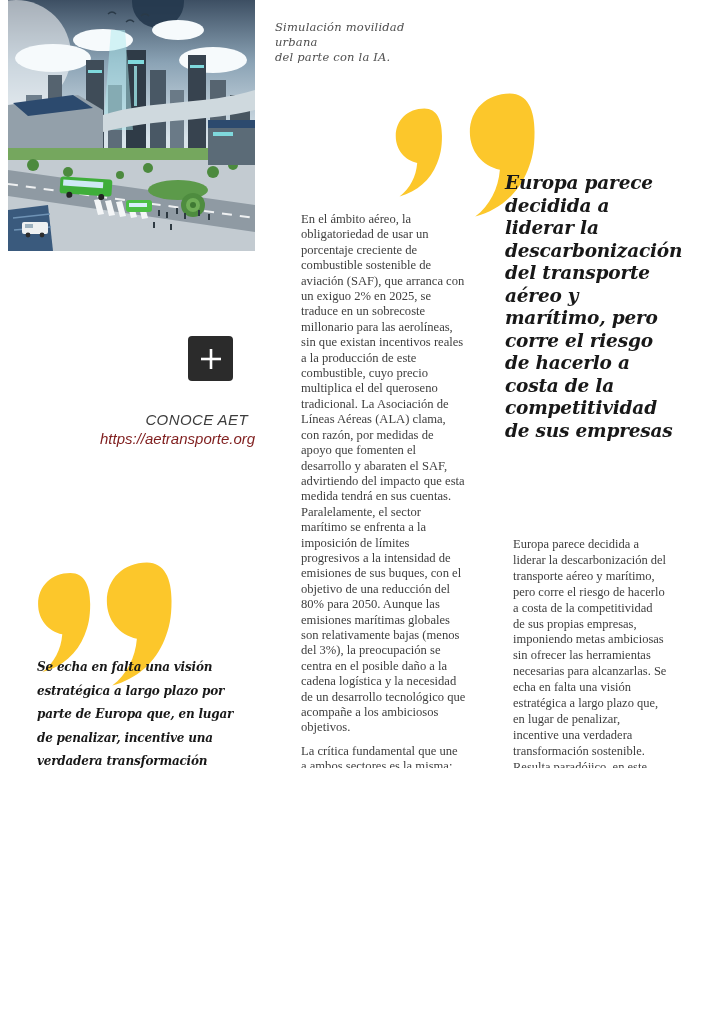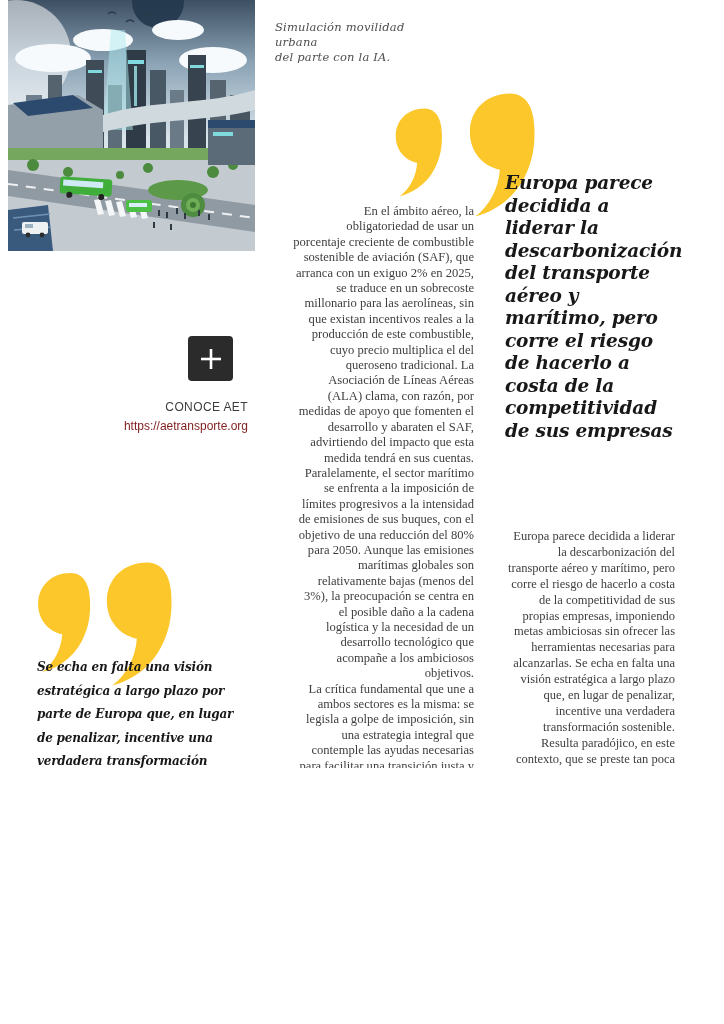--- a/index.html
+++ b/index.html
@@ -28,35 +28,35 @@
   
   .pullquote{
     font-family:"DejaVu Serif",serif;font-style:italic;font-weight:700;
     color:#181818;letter-spacing:-0.2px;
   }
   .pq-right{left:505px;top:172px;width:172px;font-size:18.5px;line-height:22.5px;}
   .pq-left{left:37px;top:656px;width:212px;font-size:12px;line-height:23.5px;}
 
   
   .bodycol{color:#3e3e3e;}
-  .bodycol p{margin:0;text-align:right;}
+  .bodycol p{margin:8px;}
   .col-middle{left:293px;top:204px;width:181px;font-size:12.6px;line-height:15.4px;}
   .col-right{left:505px;top:529px;width:170px;font-size:12.5px;line-height:15.9px;}
 
   
   .plus-btn{
     left:188px;top:336px;width:45px;height:45px;background:#2b2b2b;
     border-radius:4px;border:none;cursor:pointer;display:flex;
     align-items:center;justify-content:center;padding:0;
   }
   .plus-btn svg{display:block;}
   .cta-text{
-    left:100px;top:398px;width:148px;text-align:right;
+    left:100px;top:410px;width:148px;text-align:right;
     font-family:"Liberation Sans","DejaVu Sans",sans-serif;
-    font-size:12px;line-height:19px;color:#3d3d3d;
+    font-size:15px;line-height:19px;color:#3d3d3d;font-style:italic;
   }
   .cta-text a{color:#7f1d1d;text-decoration:none;display:block;}
   .cta-title{letter-spacing:.4px;}
 
   
   .pagenum{
     left:0;top:984px;width:724px;text-align:center;
     font-family:"Liberation Sans","DejaVu Sans",sans-serif;
     font-size:12.5px;font-weight:700;color:#3d3d3d;
   }

